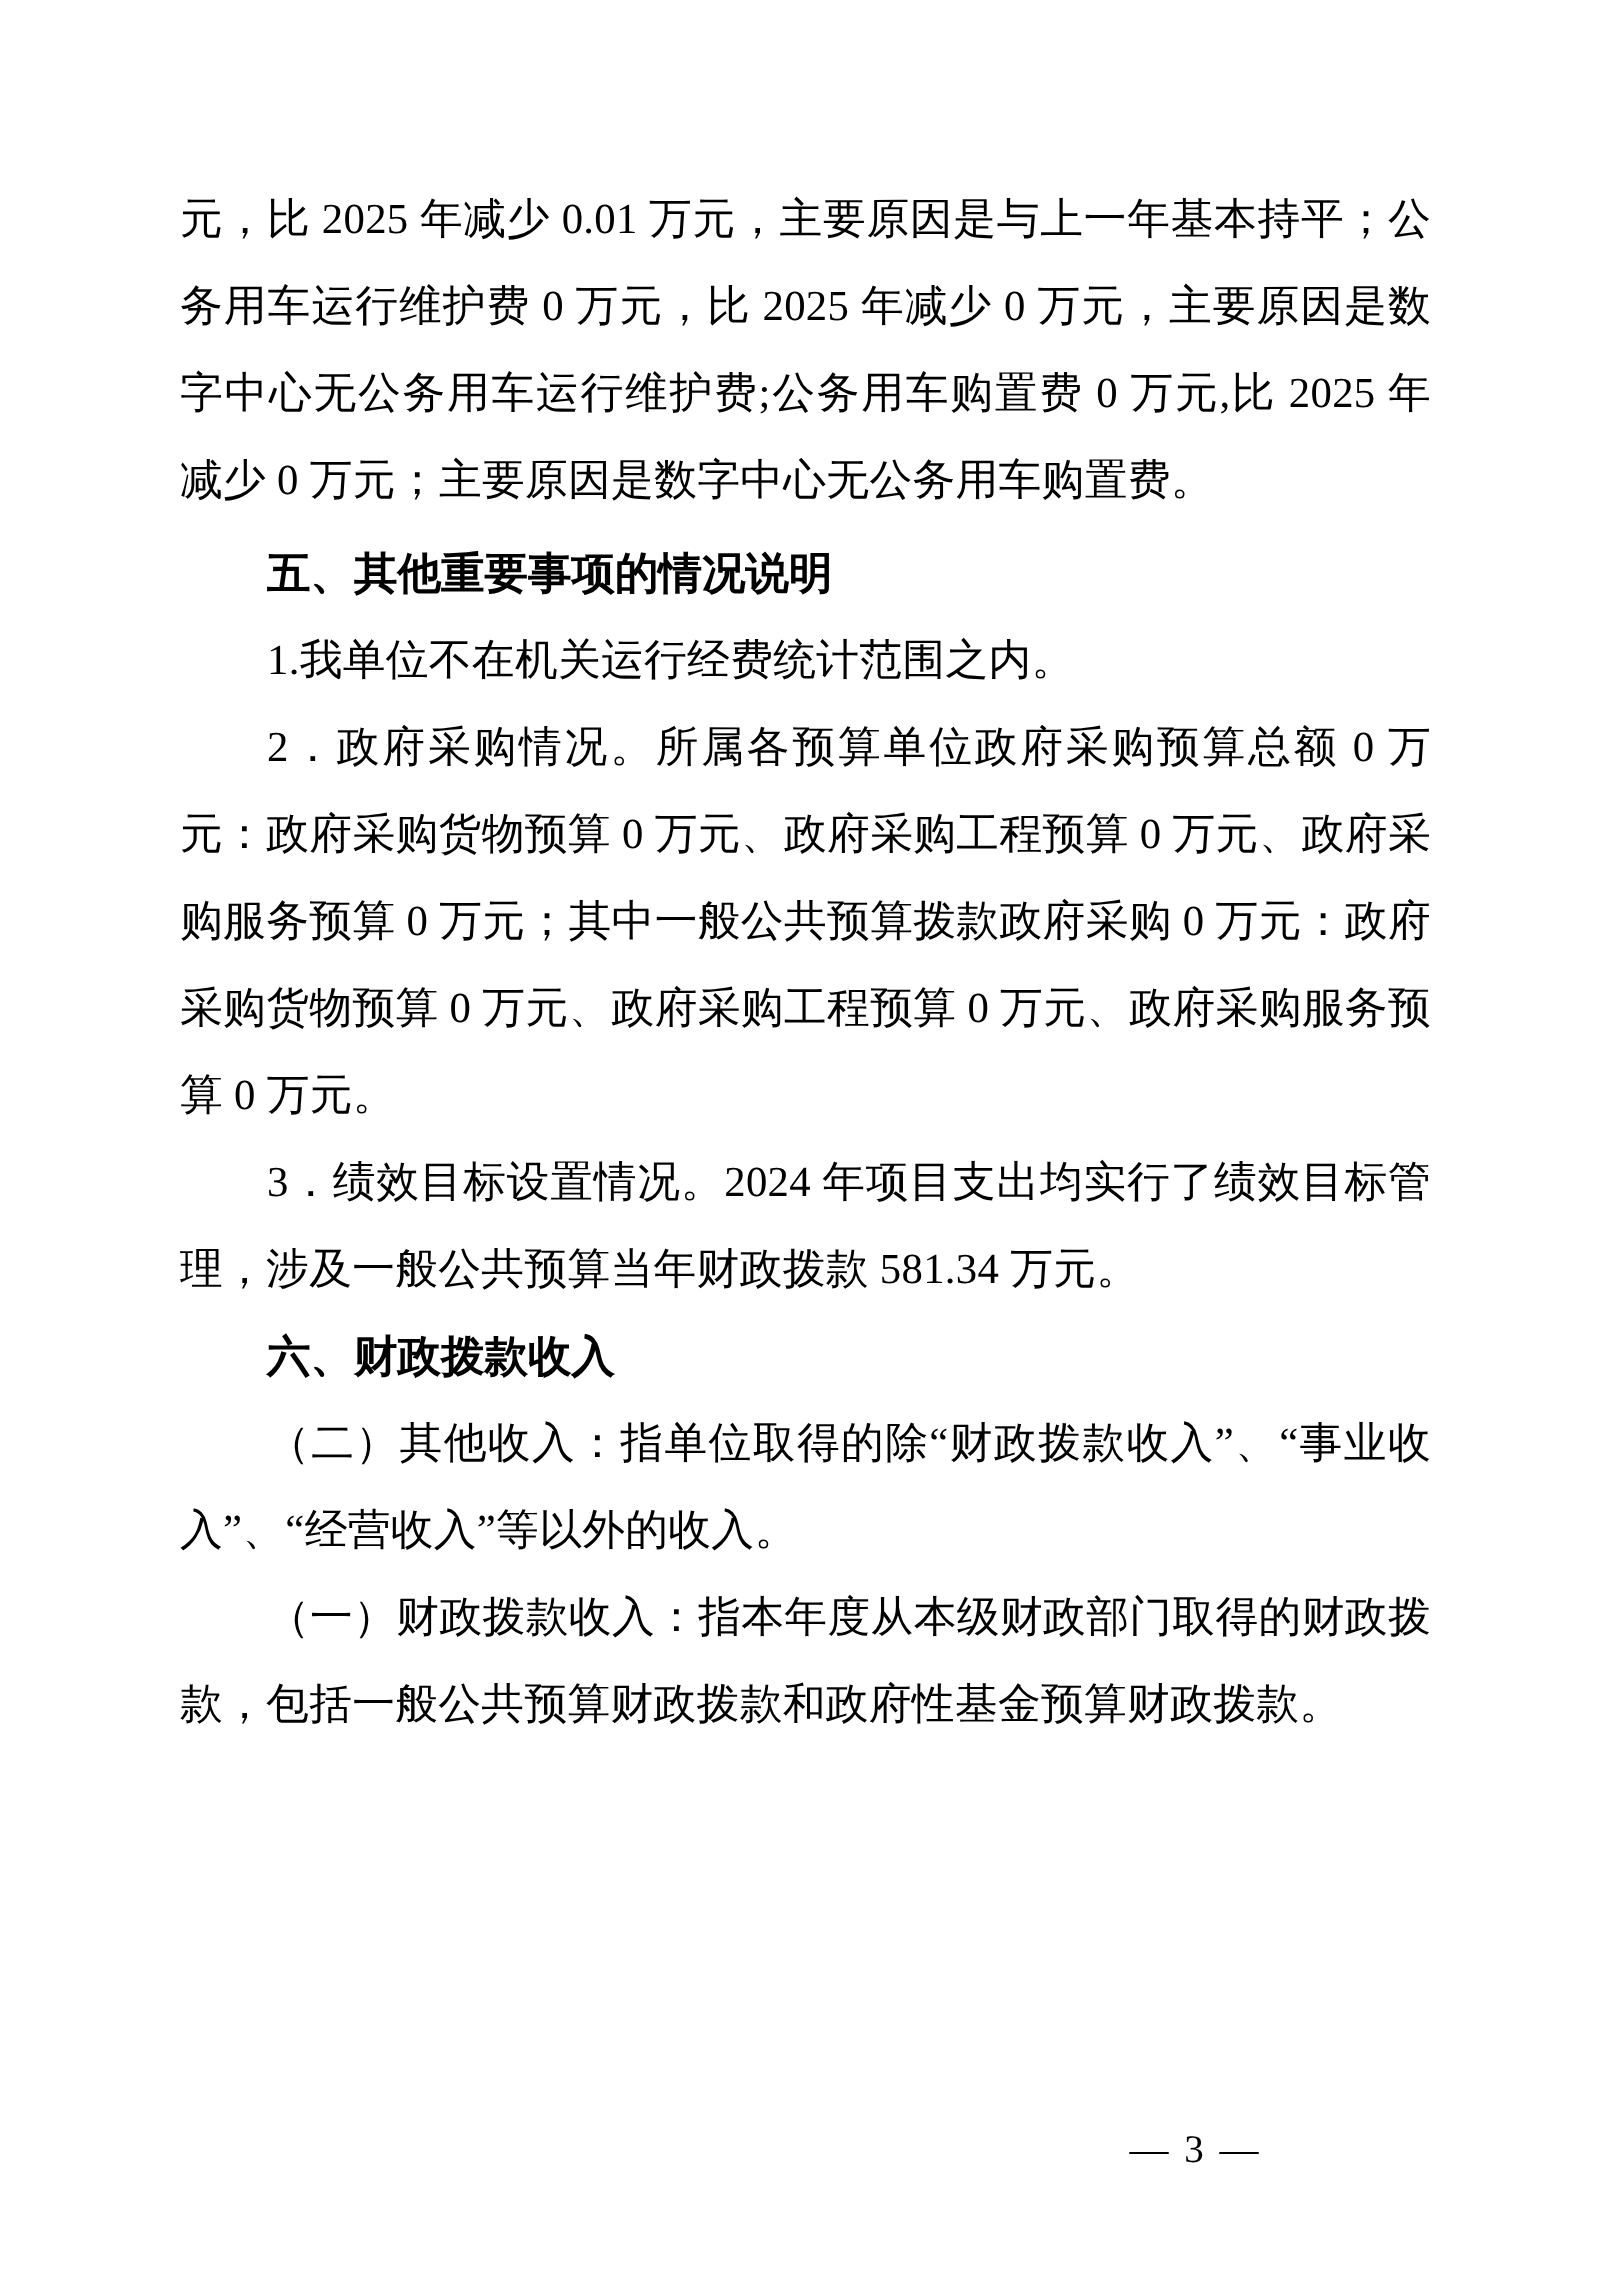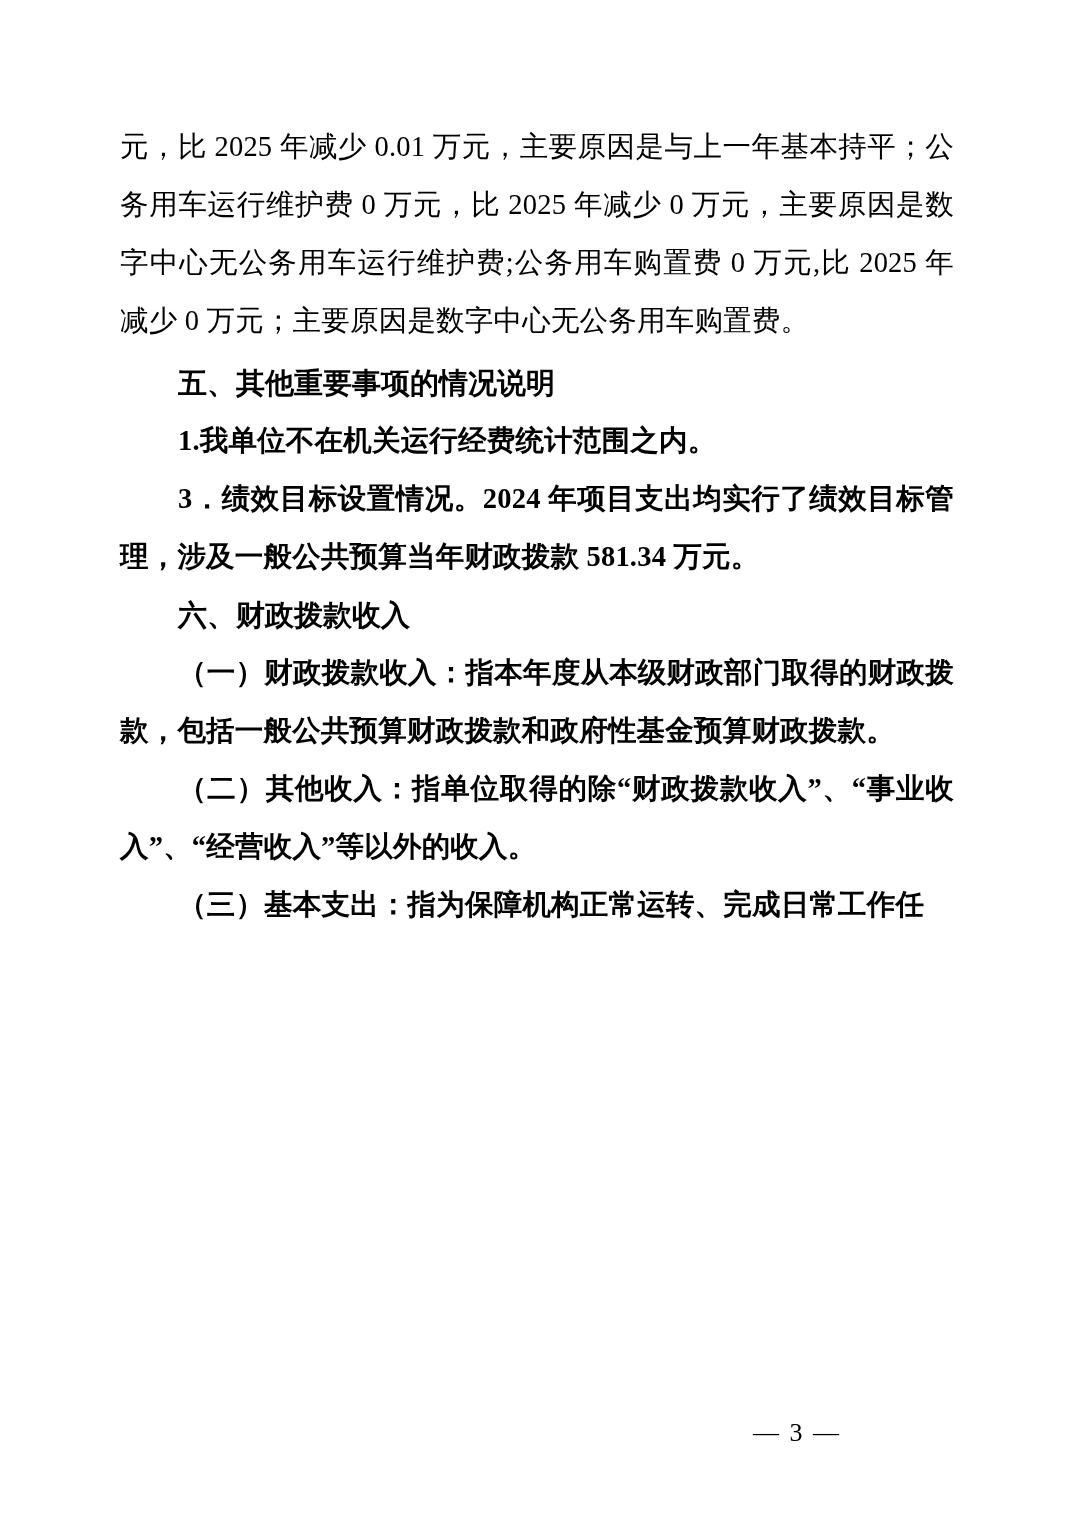--- a/index.html
+++ b/index.html
@@ -27,21 +27,20 @@
   .body-text {
     font-size: 28.5px;
     line-height: 58px;
     letter-spacing: 0.2px;
     text-align: justify;
     text-justify: inter-ideograph;
     margin: 0;
   }
   .indent {
     text-indent: 58px;
-    font-weight: bold;
   }
   .heading {
     font-size: 29px;
     line-height: 58px;
     font-weight: bold;
     text-indent: 58px;
     margin: 0;
     font-family: Liberation Serif, serif;
   }
   .gap-small {
@@ -69,29 +68,29 @@
 <div class="page">
 
   <p class="body-text">元，比 2025 年减少 0.01 万元，主要原因是与上一年基本持平；公务用车运行维护费 0 万元，比 2025 年减少 0 万元，主要原因是数字中心无公务用车运行维护费;公务用车购置费 0 万元,比 2025 年减少 0 万元；主要原因是数字中心无公务用车购置费。</p>
 
   <div class="gap-small"></div>
 
   <h2 class="heading">五、其他重要事项的情况说明</h2>
 
   <p class="body-text indent">1.我单位不在机关运行经费统计范围之内。</p>
 
+  <p class="body-text indent">2．政府采购情况。所属各预算单位政府采购预算总额 0 万元：政府采购货物预算 0 万元、政府采购工程预算 0 万元、政府采购服务预算 0 万元；其中一般公共预算拨款政府采购 0 万元：政府采购货物预算 0 万元、政府采购工程预算 0 万元、政府采购服务预算 0 万元。</p>
 
   <p class="body-text indent">3．绩效目标设置情况。2024 年项目支出均实行了绩效目标管理，涉及一般公共预算当年财政拨款 581.34 万元。</p>
 
 
   <h2 class="heading">六、财政拨款收入</h2>
 
+  <p class="body-text indent">（二）其他收入：指单位取得的除“财政拨款收入”、“事业收入”、“经营收入”等以外的收入。</p>
+
   <p class="body-text indent">（一）财政拨款收入：指本年度从本级财政部门取得的财政拨款，包括一般公共预算财政拨款和政府性基金预算财政拨款。</p>
 
-  <p class="body-text indent">（二）其他收入：指单位取得的除“财政拨款收入”、“事业收入”、“经营收入”等以外的收入。</p>
-
-  <p class="body-text indent">（三）基本支出：指为保障机构正常运转、完成日常工作任</p>
 
 </div>
 
 <div class="page-number">
   <span class="pn-inner">— 3 —</span>
 </div>
 
 </body></html>

